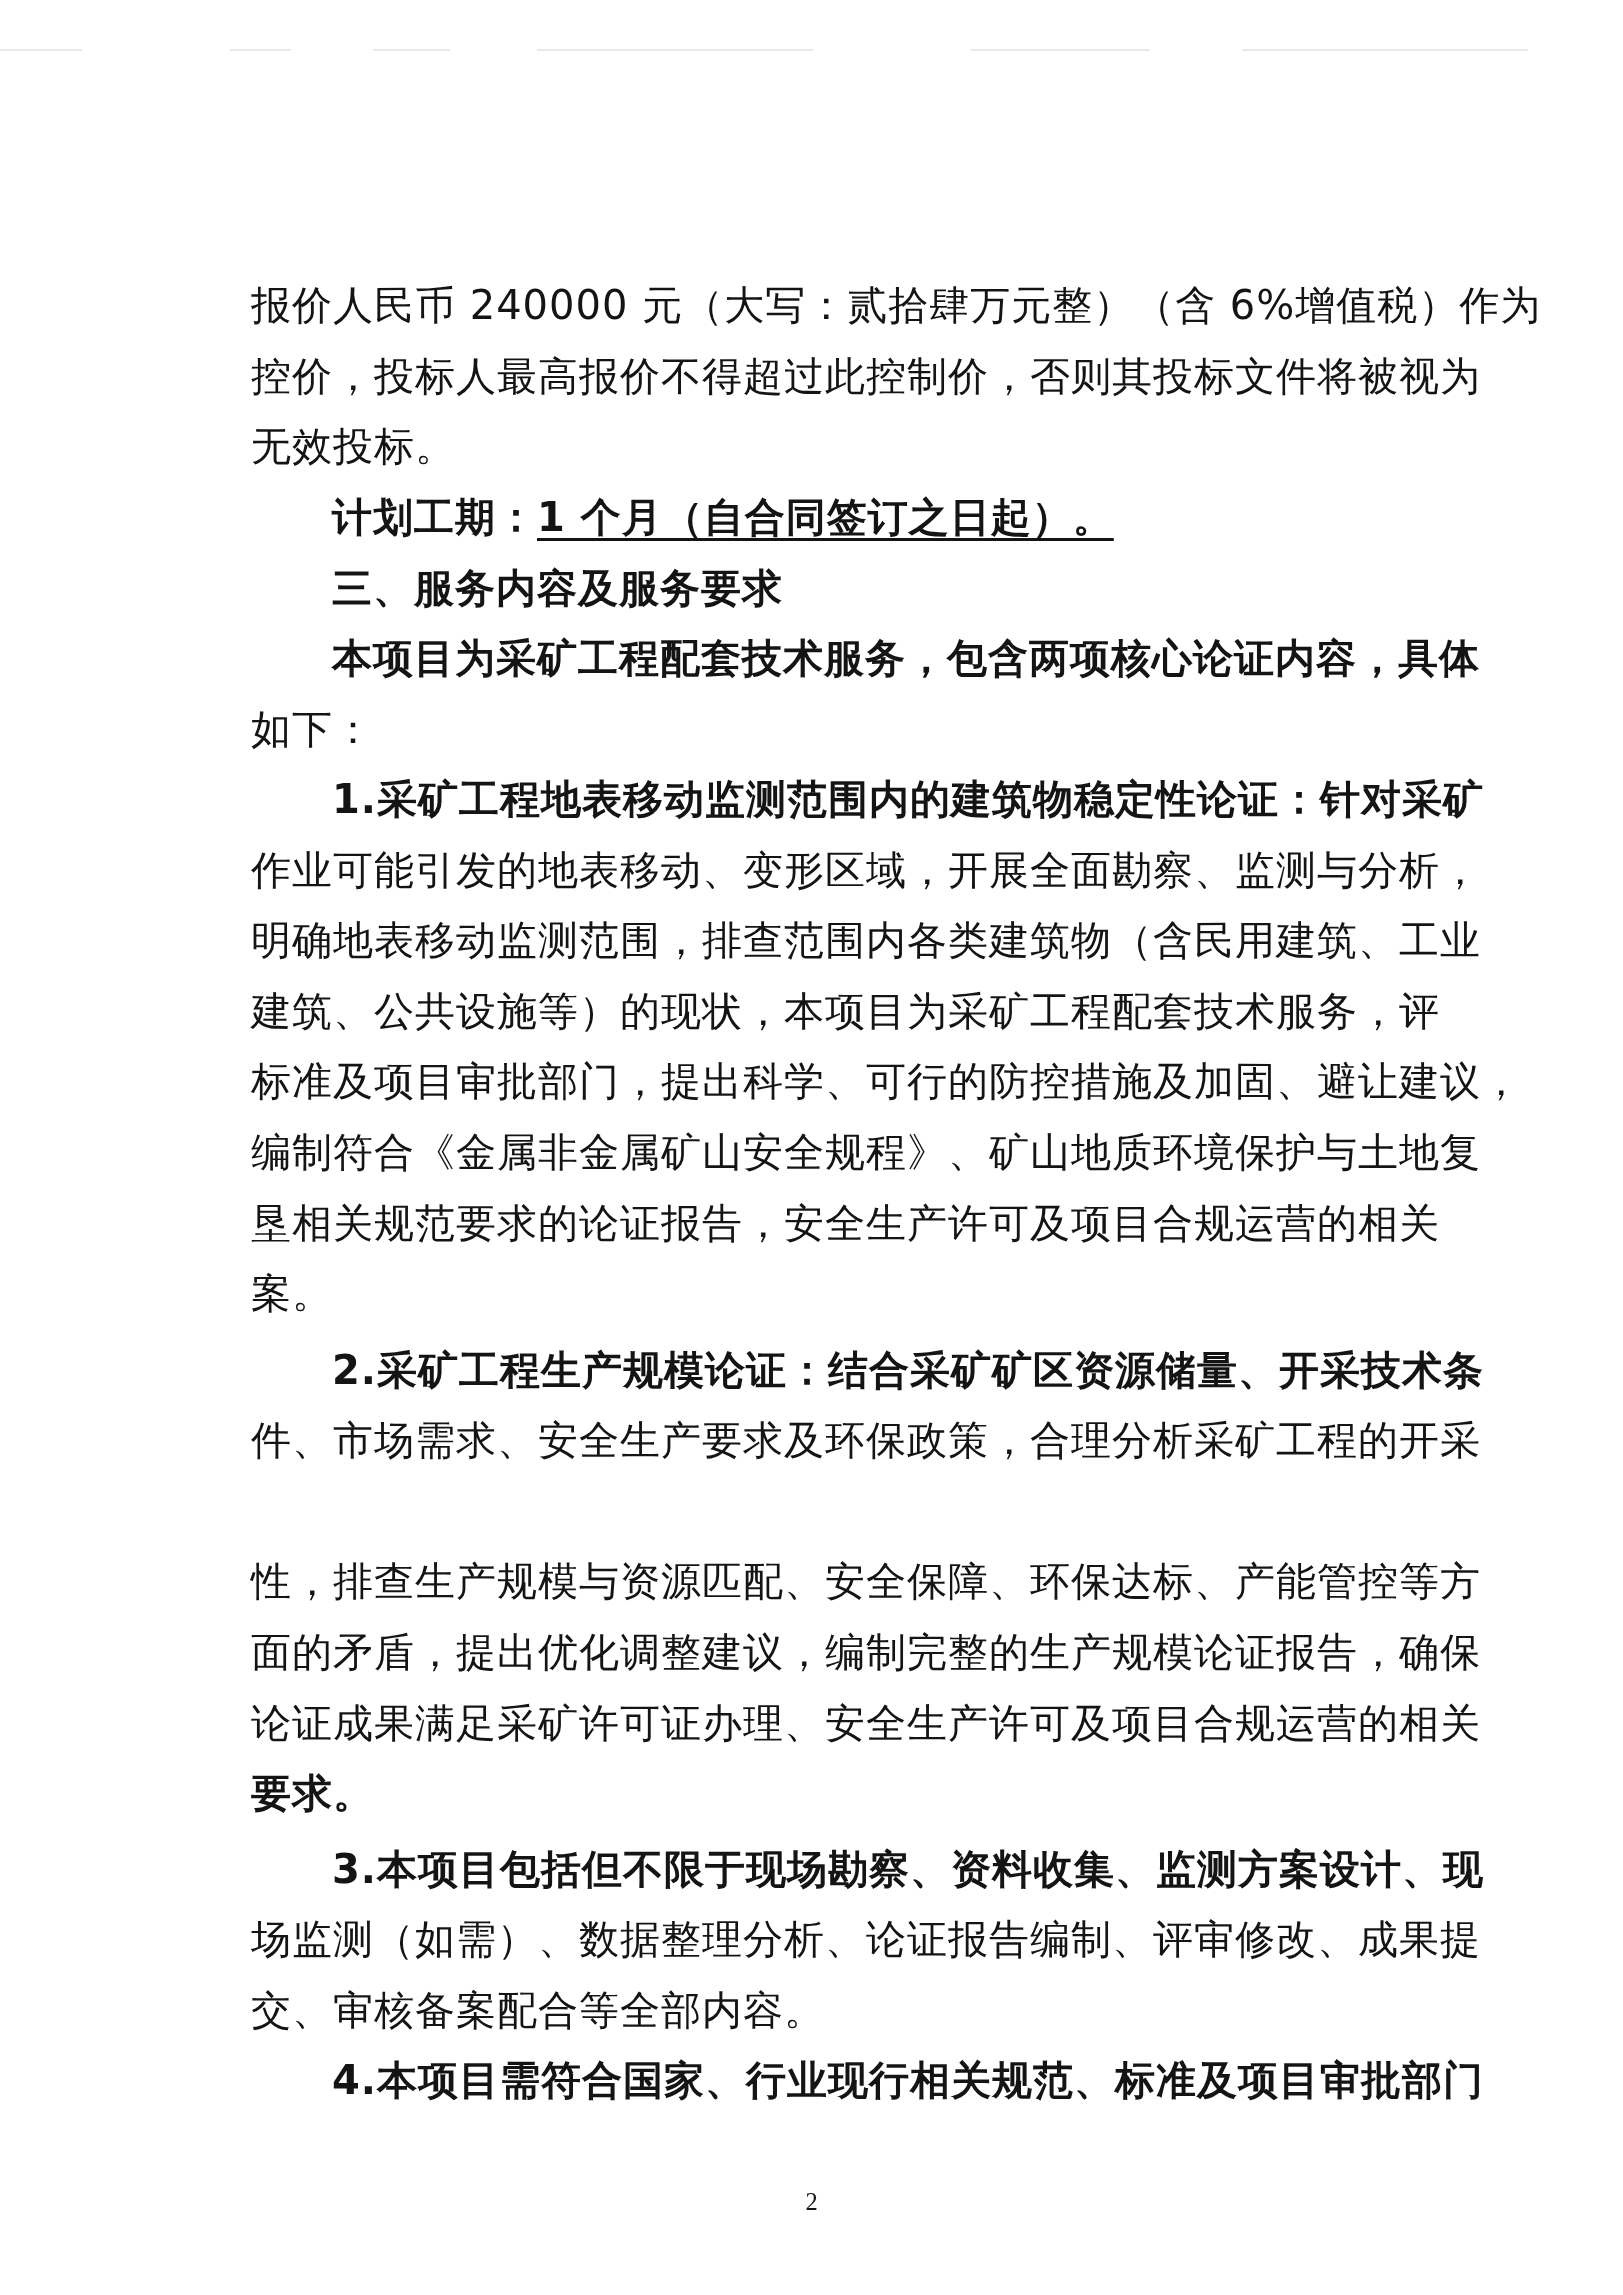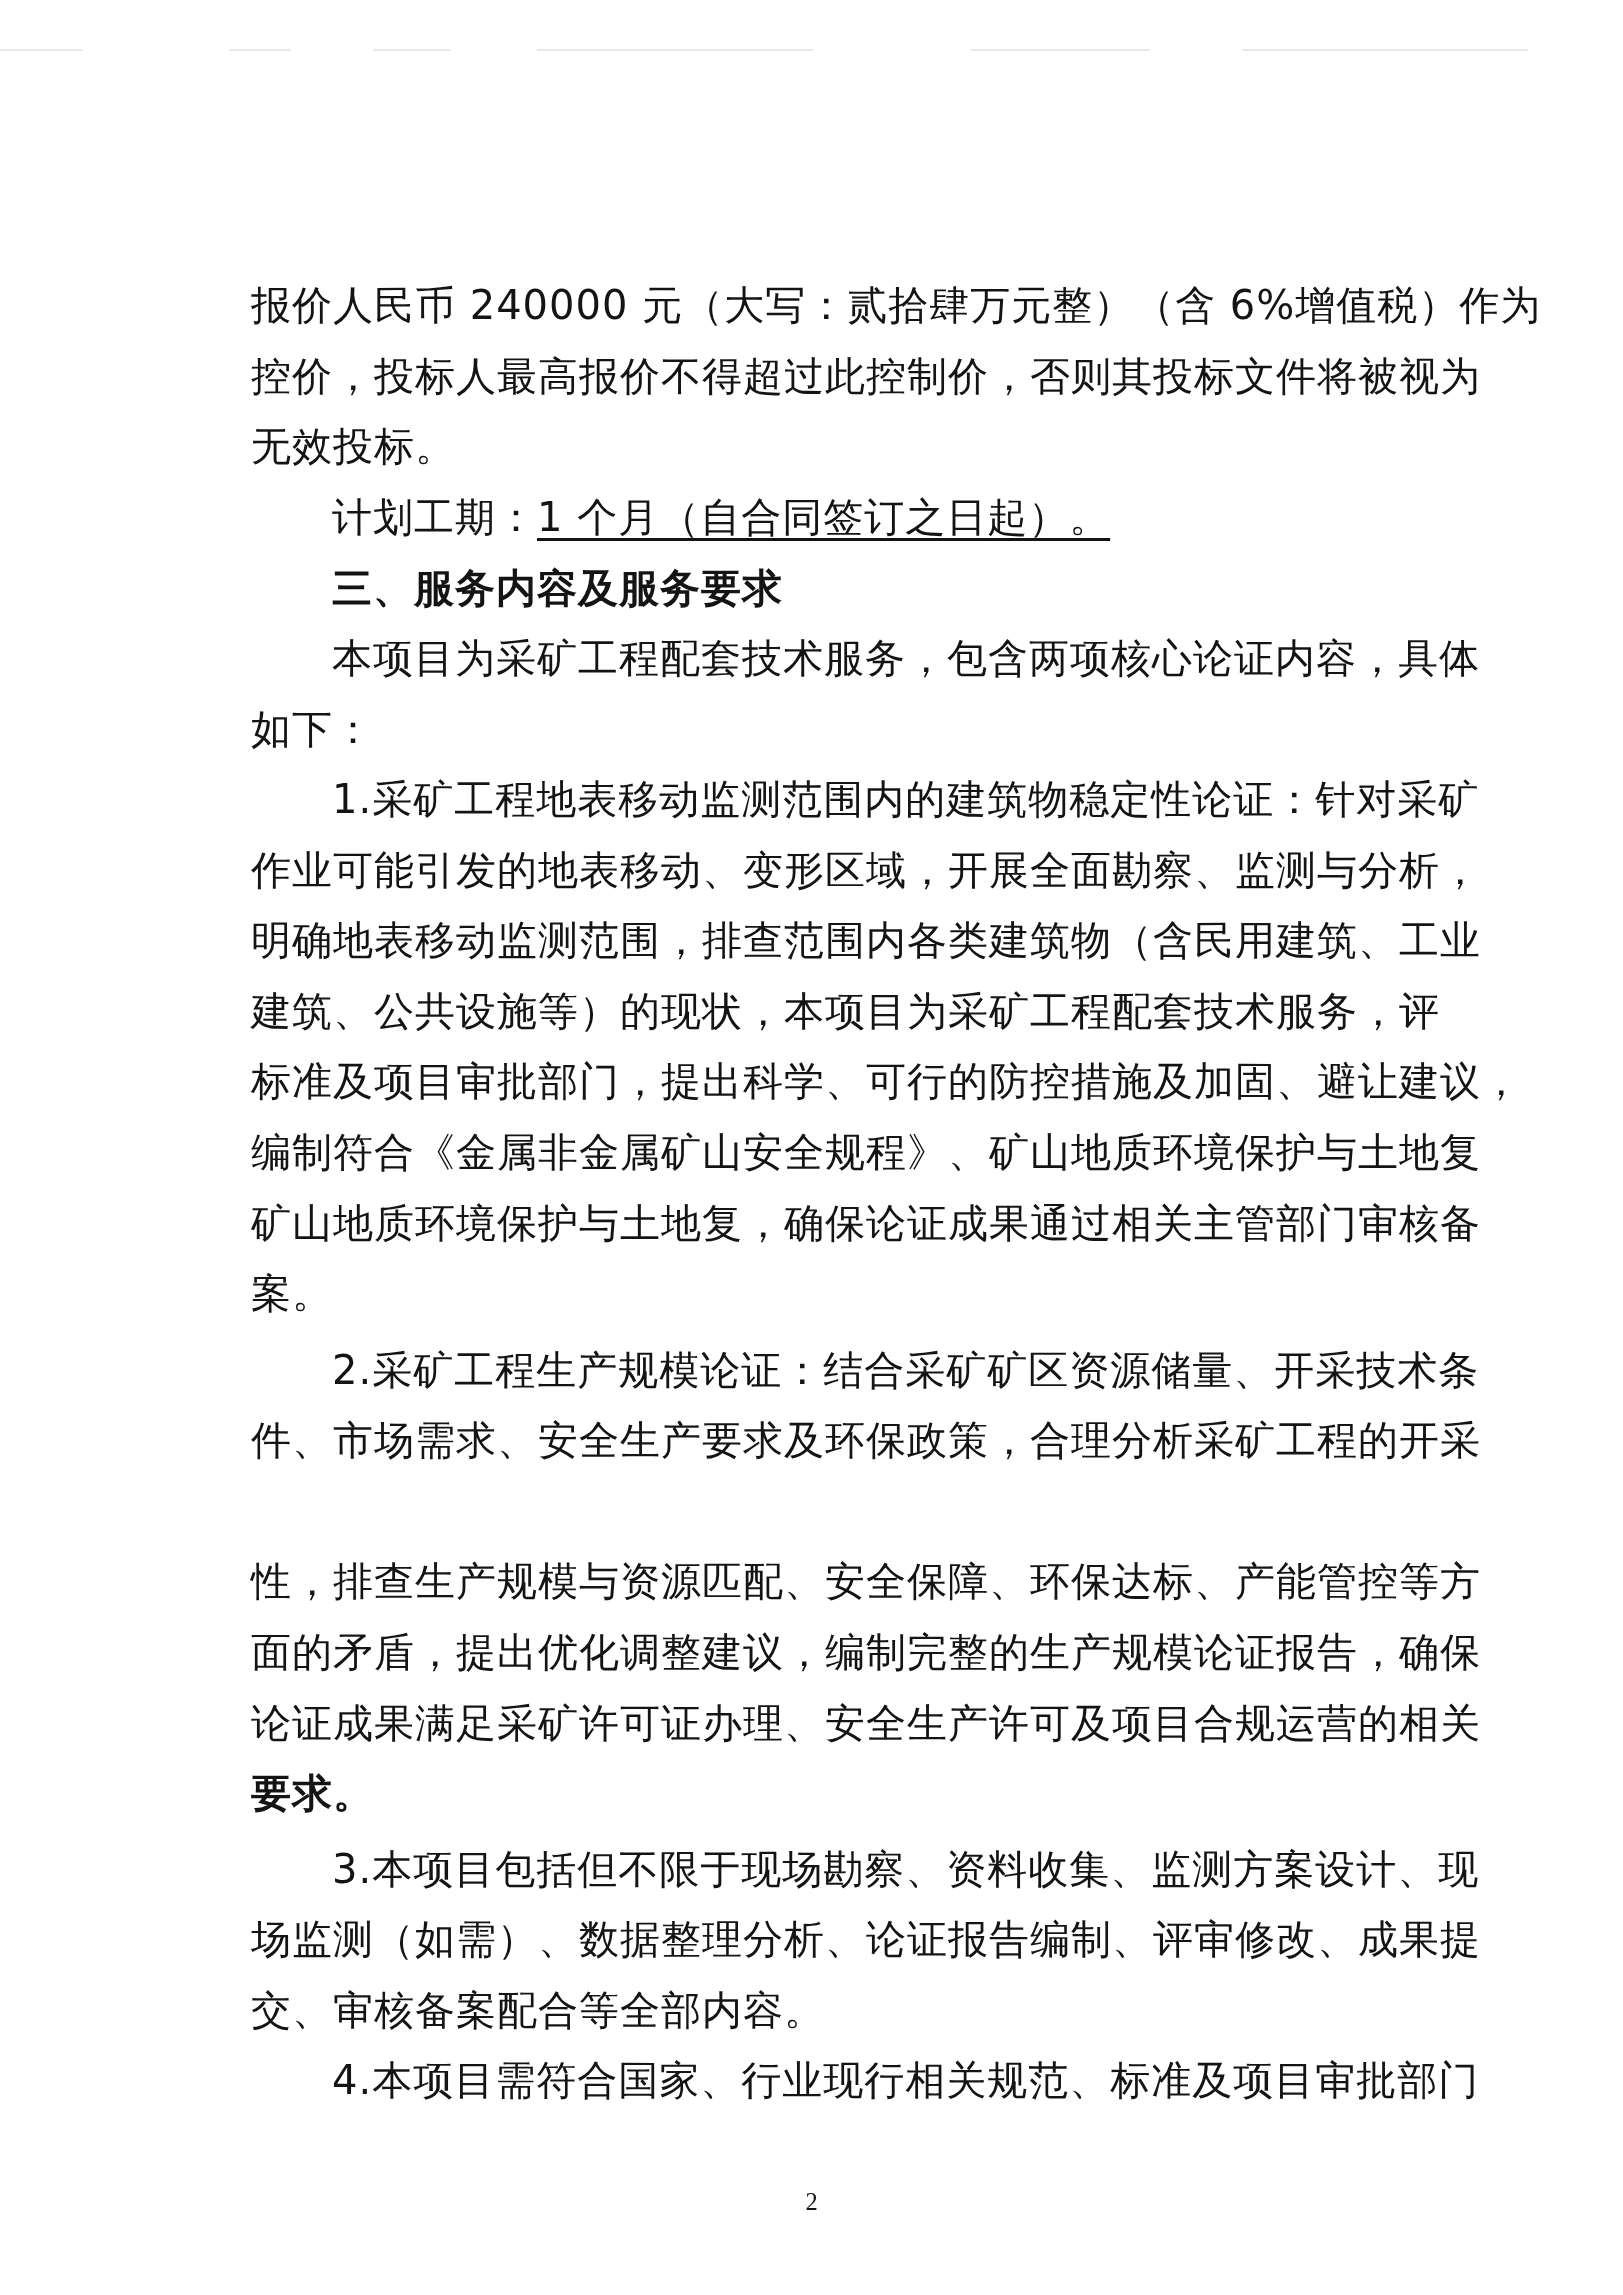--- a/index.html
+++ b/index.html
@@ -47,20 +47,21 @@
     white-space: nowrap;
     letter-spacing: 1px;
   }
   .line.justify {
     text-align: justify;
     text-align-last: justify;
   }
   .line.indent {
     left: 332px;
     width: 1061px;
+    font-weight: bold;
   }
   .heading {
     font-weight: bold;
   }
   .underline {
     text-decoration: underline;
     text-decoration-thickness: 2.6px;
     text-underline-offset: 7.2px;
   }
   .page-number {
@@ -100,21 +101,21 @@
 
   <div class="line indent justify" style="top:597px;">本项目为采矿工程配套技术服务，包含两项核心论证内容，具体</div>
   <div class="line" style="top:668px;">如下：</div>
 
   <div class="line indent justify" style="top:738px;">1.采矿工程地表移动监测范围内的建筑物稳定性论证：针对采矿</div>
   <div class="line justify" style="top:809px;">作业可能引发的地表移动、变形区域，开展全面勘察、监测与分析，</div>
   <div class="line justify" style="top:879px;">明确地表移动监测范围，排查范围内各类建筑物（含民用建筑、工业</div>
   <div class="line justify" style="top:950px;">建筑、公共设施等）的现状，本项目为采矿工程配套技术服务，评</div>
   <div class="line justify" style="top:1020px;">标准及项目审批部门，提出科学、可行的防控措施及加固、避让建议，</div>
   <div class="line justify" style="top:1091px;">编制符合《金属非金属矿山安全规程》、矿山地质环境保护与土地复</div>
-  <div class="line justify" style="top:1162px;">矿山地质环境保护与土地复，确保论证成果通过相关主管部门审核备</div>
+  <div class="line justify" style="top:1162px;">垦相关规范要求的论证报告，安全生产许可及项目合规运营的相关</div>
   <div class="line" style="top:1232px;">案。</div>
 
   <div class="line indent justify" style="top:1309px;">2.采矿工程生产规模论证：结合采矿矿区资源储量、开采技术条</div>
   <div class="line justify" style="top:1379px;">件、市场需求、安全生产要求及环保政策，合理分析采矿工程的开采</div>
   <div class="line justify" style="top:1520px;">性，排查生产规模与资源匹配、安全保障、环保达标、产能管控等方</div>
   <div class="line justify" style="top:1591px;">面的矛盾，提出优化调整建议，编制完整的生产规模论证报告，确保</div>
   <div class="line justify" style="top:1662px;">论证成果满足采矿许可证办理、安全生产许可及项目合规运营的相关</div>
   <div class="line" style="top:1732px;font-weight:bold;">要求。</div>
 
   <div class="line indent justify" style="top:1808px;">3.本项目包括但不限于现场勘察、资料收集、监测方案设计、现</div>

